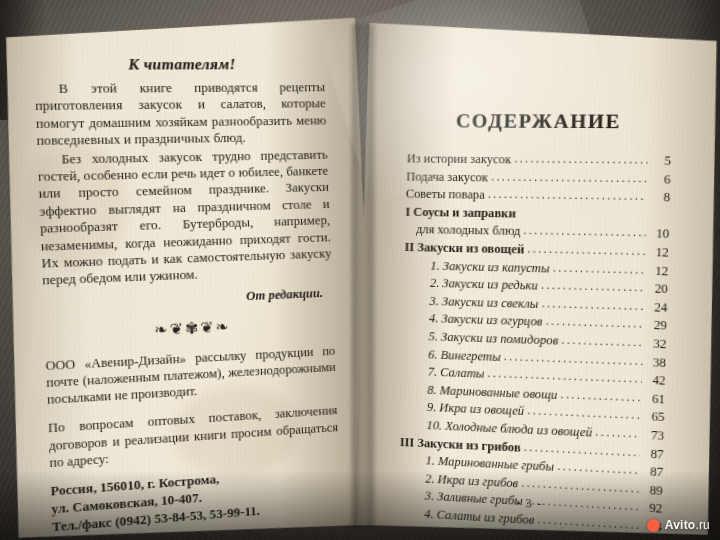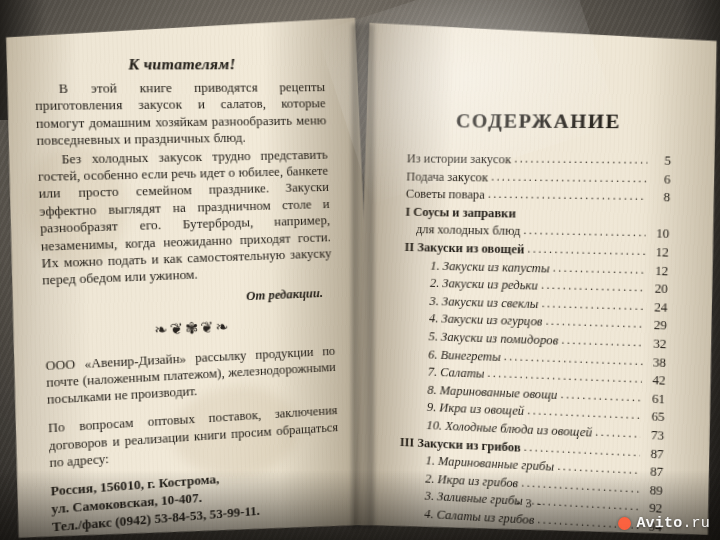--- a/index.html
+++ b/index.html
@@ -241,22 +241,22 @@
     opacity: .95;
   }
   .wm-dot {
     width: 13px; height: 13px;
     border-radius: 50%;
     background: #ff5f3c;
     box-shadow: 0 0 3px rgba(0,0,0,.4);
   }
   .wm-text {
     color: #fff;
-    font-family: Liberation Mono, monospace;
-    font-size: 15px;
+    font-family: Liberation Sans, sans-serif;
+    font-size: 12px;
     font-weight: bold;
     letter-spacing: .2px;
     text-shadow: 0 1px 3px rgba(0,0,0,.6);
   }
   .wm-text .tld { font-weight: normal; }
   
   .corner-obj {
     position: absolute;
     left: 0; top: 0;
     width: 46px; height: 120px;

